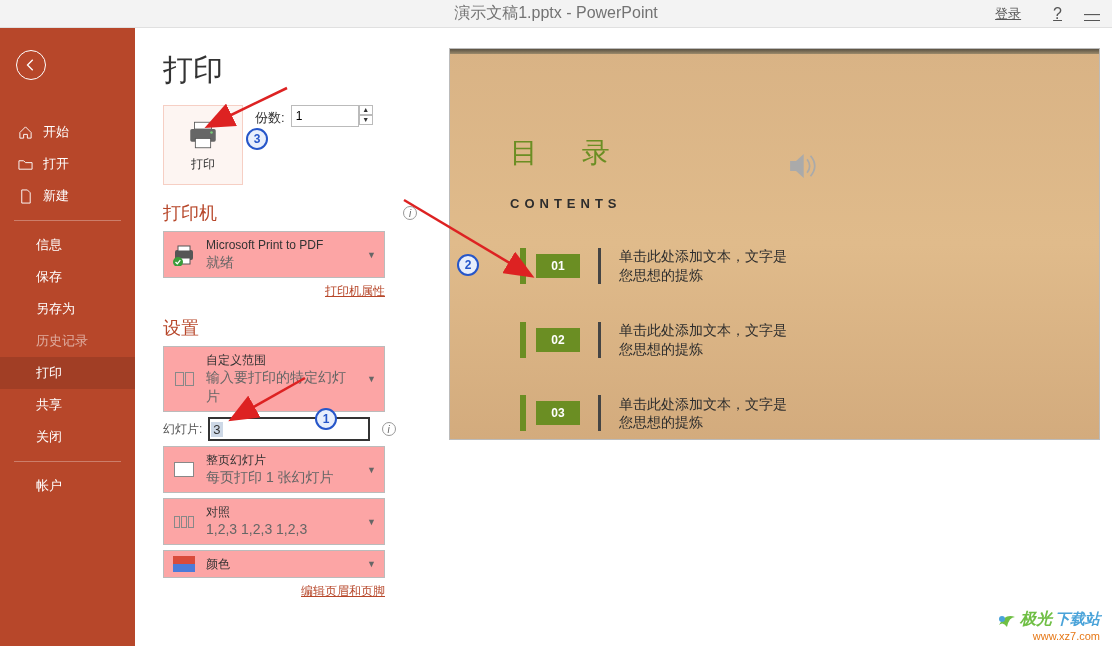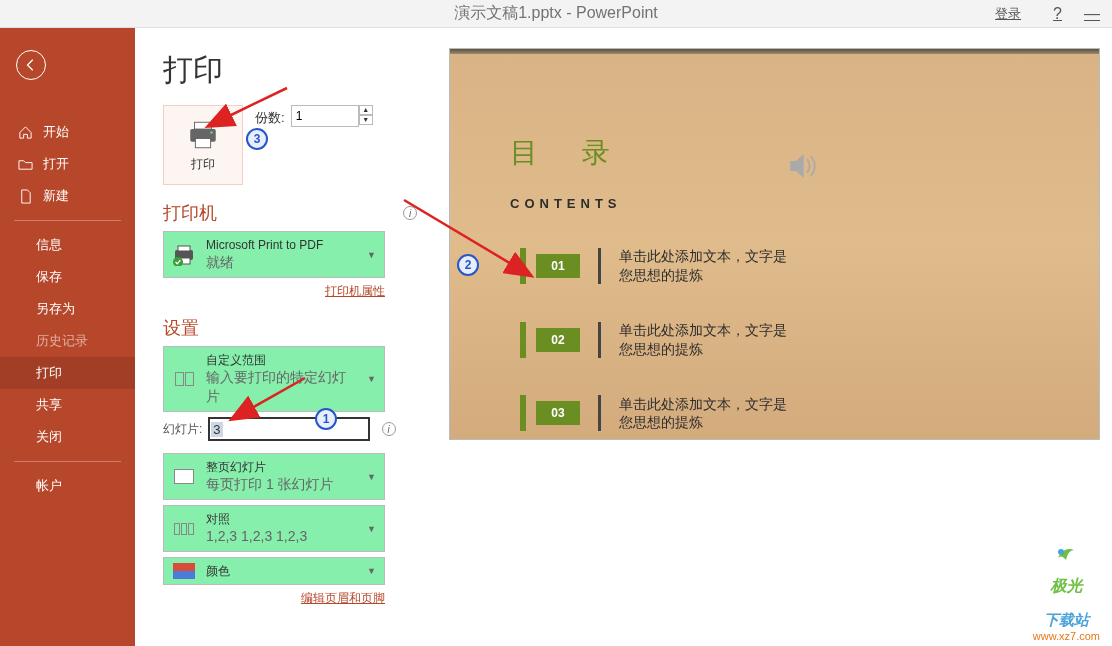--- a/index.html
+++ b/index.html
@@ -32,31 +32,31 @@
 .print-btn svg { width: 34px; height: 34px; }
 .print-btn span { font-size: 12px; }
 .copies { display: flex; align-items: flex-end; gap: 6px; }
 .copies input { width: 68px; height: 22px; border: 1px solid #bbb; padding: 0 4px; font-size: 12px; }
 .spin { display: flex; flex-direction: column; }
 .spin .sp { height: 10px; width: 14px; border: 1px solid #bbb; font-size: 7px; text-align: center; line-height: 8px; cursor: pointer; }
 
 .section-title { color: #b7472a; font-size: 18px; margin-top: 16px; margin-bottom: 6px; display: flex; align-items: center; justify-content: space-between; }
 .section-title .info { width: 14px; height: 14px; border: 1px solid #999; border-radius: 50%; display: flex; align-items: center; justify-content: center; font-size: 10px; color: #666; font-style: italic; }
 
-.dropdown { width: 222px; border: 1px solid #bbb; display: flex; align-items: center; padding: 5px 8px; gap: 10px; margin-bottom: 5px; position: relative; cursor: pointer; background: #86efac; }
+.dropdown { width: 222px; border: 1px solid #bbb; display: flex; align-items: center; padding: 5px 8px; gap: 10px; margin-bottom: 5px; position: relative; cursor: pointer; background: #fca5a5; }
 .dropdown .dd-icon { width: 24px; display: flex; align-items: center; justify-content: center; flex-shrink: 0; }
 .dropdown .dd-text { flex: 1; font-size: 12px; line-height: 1.35; }
 .dropdown .dd-text .l1 { color: #333; }
 .dropdown .dd-text .l2 { color: #666; font-size: 14px; }
 .dropdown .chev { font-size: 9px; color: #666; }
 
 .link-right { text-align: right; width: 222px; margin-bottom: 8px; }
 .link-right a { color: #b7472a; font-size: 12px; text-decoration: underline; cursor: pointer; }
 
-.slide-no { display: flex; align-items: center; gap: 6px; margin-bottom: 12px; }
+.slide-no { display: flex; align-items: center; gap: 6px; margin-bottom: 5px; }
 .slide-no label { font-size: 12px; color: #555; }
 .slide-no .inpwrap { border: 2px solid #333; padding: 1px; display: flex; align-items: center; }
 .slide-no input { width: 144px; height: 18px; border: none; outline: none; font-size: 12px; padding: 0 4px; }
 .slide-no .selval { background: #cdd8e6; padding: 0 2px; }
 .slide-no .info2 { width: 14px; height: 14px; border: 1px solid #999; border-radius: 50%; display: flex; align-items: center; justify-content: center; font-size: 10px; color: #666; font-style: italic; margin-left: 6px; }
 
 .color-swatch { width: 22px; height: 16px; display: flex; flex-direction: column; }
 .color-swatch div { flex: 1; }
 
 .preview { flex: 1; padding: 0 12px 18px 24px; display: flex; flex-direction: column; }
@@ -71,21 +71,21 @@
 .toc-item { display: flex; align-items: center; margin-top: 36px; margin-left: 10px; }
 .toc-item .bar { width: 6px; height: 36px; background: #6b8e23; margin-right: 10px; }
 .toc-item .num { width: 44px; height: 24px; background: #6b8e23; color: #fff; font-size: 12px; display: flex; align-items: center; justify-content: center; margin-right: 18px; font-weight: 600; }
 .toc-item .bar2 { width: 3px; height: 36px; background: #444; margin-right: 18px; }
 .toc-item .txt { font-size: 14px; color: #2d2d2d; line-height: 1.35; font-weight: 500; }
 
 .annot { position: absolute; pointer-events: none; z-index: 100; }
 .bubble { width: 22px; height: 22px; border: 2px solid #2656c9; background: #e8effc; border-radius: 50%; display: flex; align-items: center; justify-content: center; font-size: 12px; font-weight: bold; color: #2656c9; }
 
 .watermark { position: absolute; right: 12px; bottom: 4px; text-align: right; font-size: 12px; }
-.watermark .w1 { color: #4aa3d9; font-size: 15px; font-weight: 600; font-style: italic; display: flex; align-items: center; justify-content: flex-start; gap: 14px; flex-direction: column;}
+.watermark .w1 { color: #4aa3d9; font-size: 15px; font-weight: 600; font-style: italic; display: flex; align-items: center; justify-content: flex-start; gap: 3px;}
 .watermark .w1 .g { color: #6fbf44; font-size: 16px; }
 .watermark .w2 { color: #e67817; font-size: 11px; }
 
 
 .pageicon { width: 20px; height: 15px; border: 1px solid #888; background: #fff; }
 .pageicon2 { display: flex; gap:1px; }
 .pageicon2 div { width:9px; height:14px; border:1px solid #888; }
 .pageicon3 { display: flex; gap:1px; }
 .pageicon3 div { width:6px; height:12px; border:1px solid #888; }
 </style>

